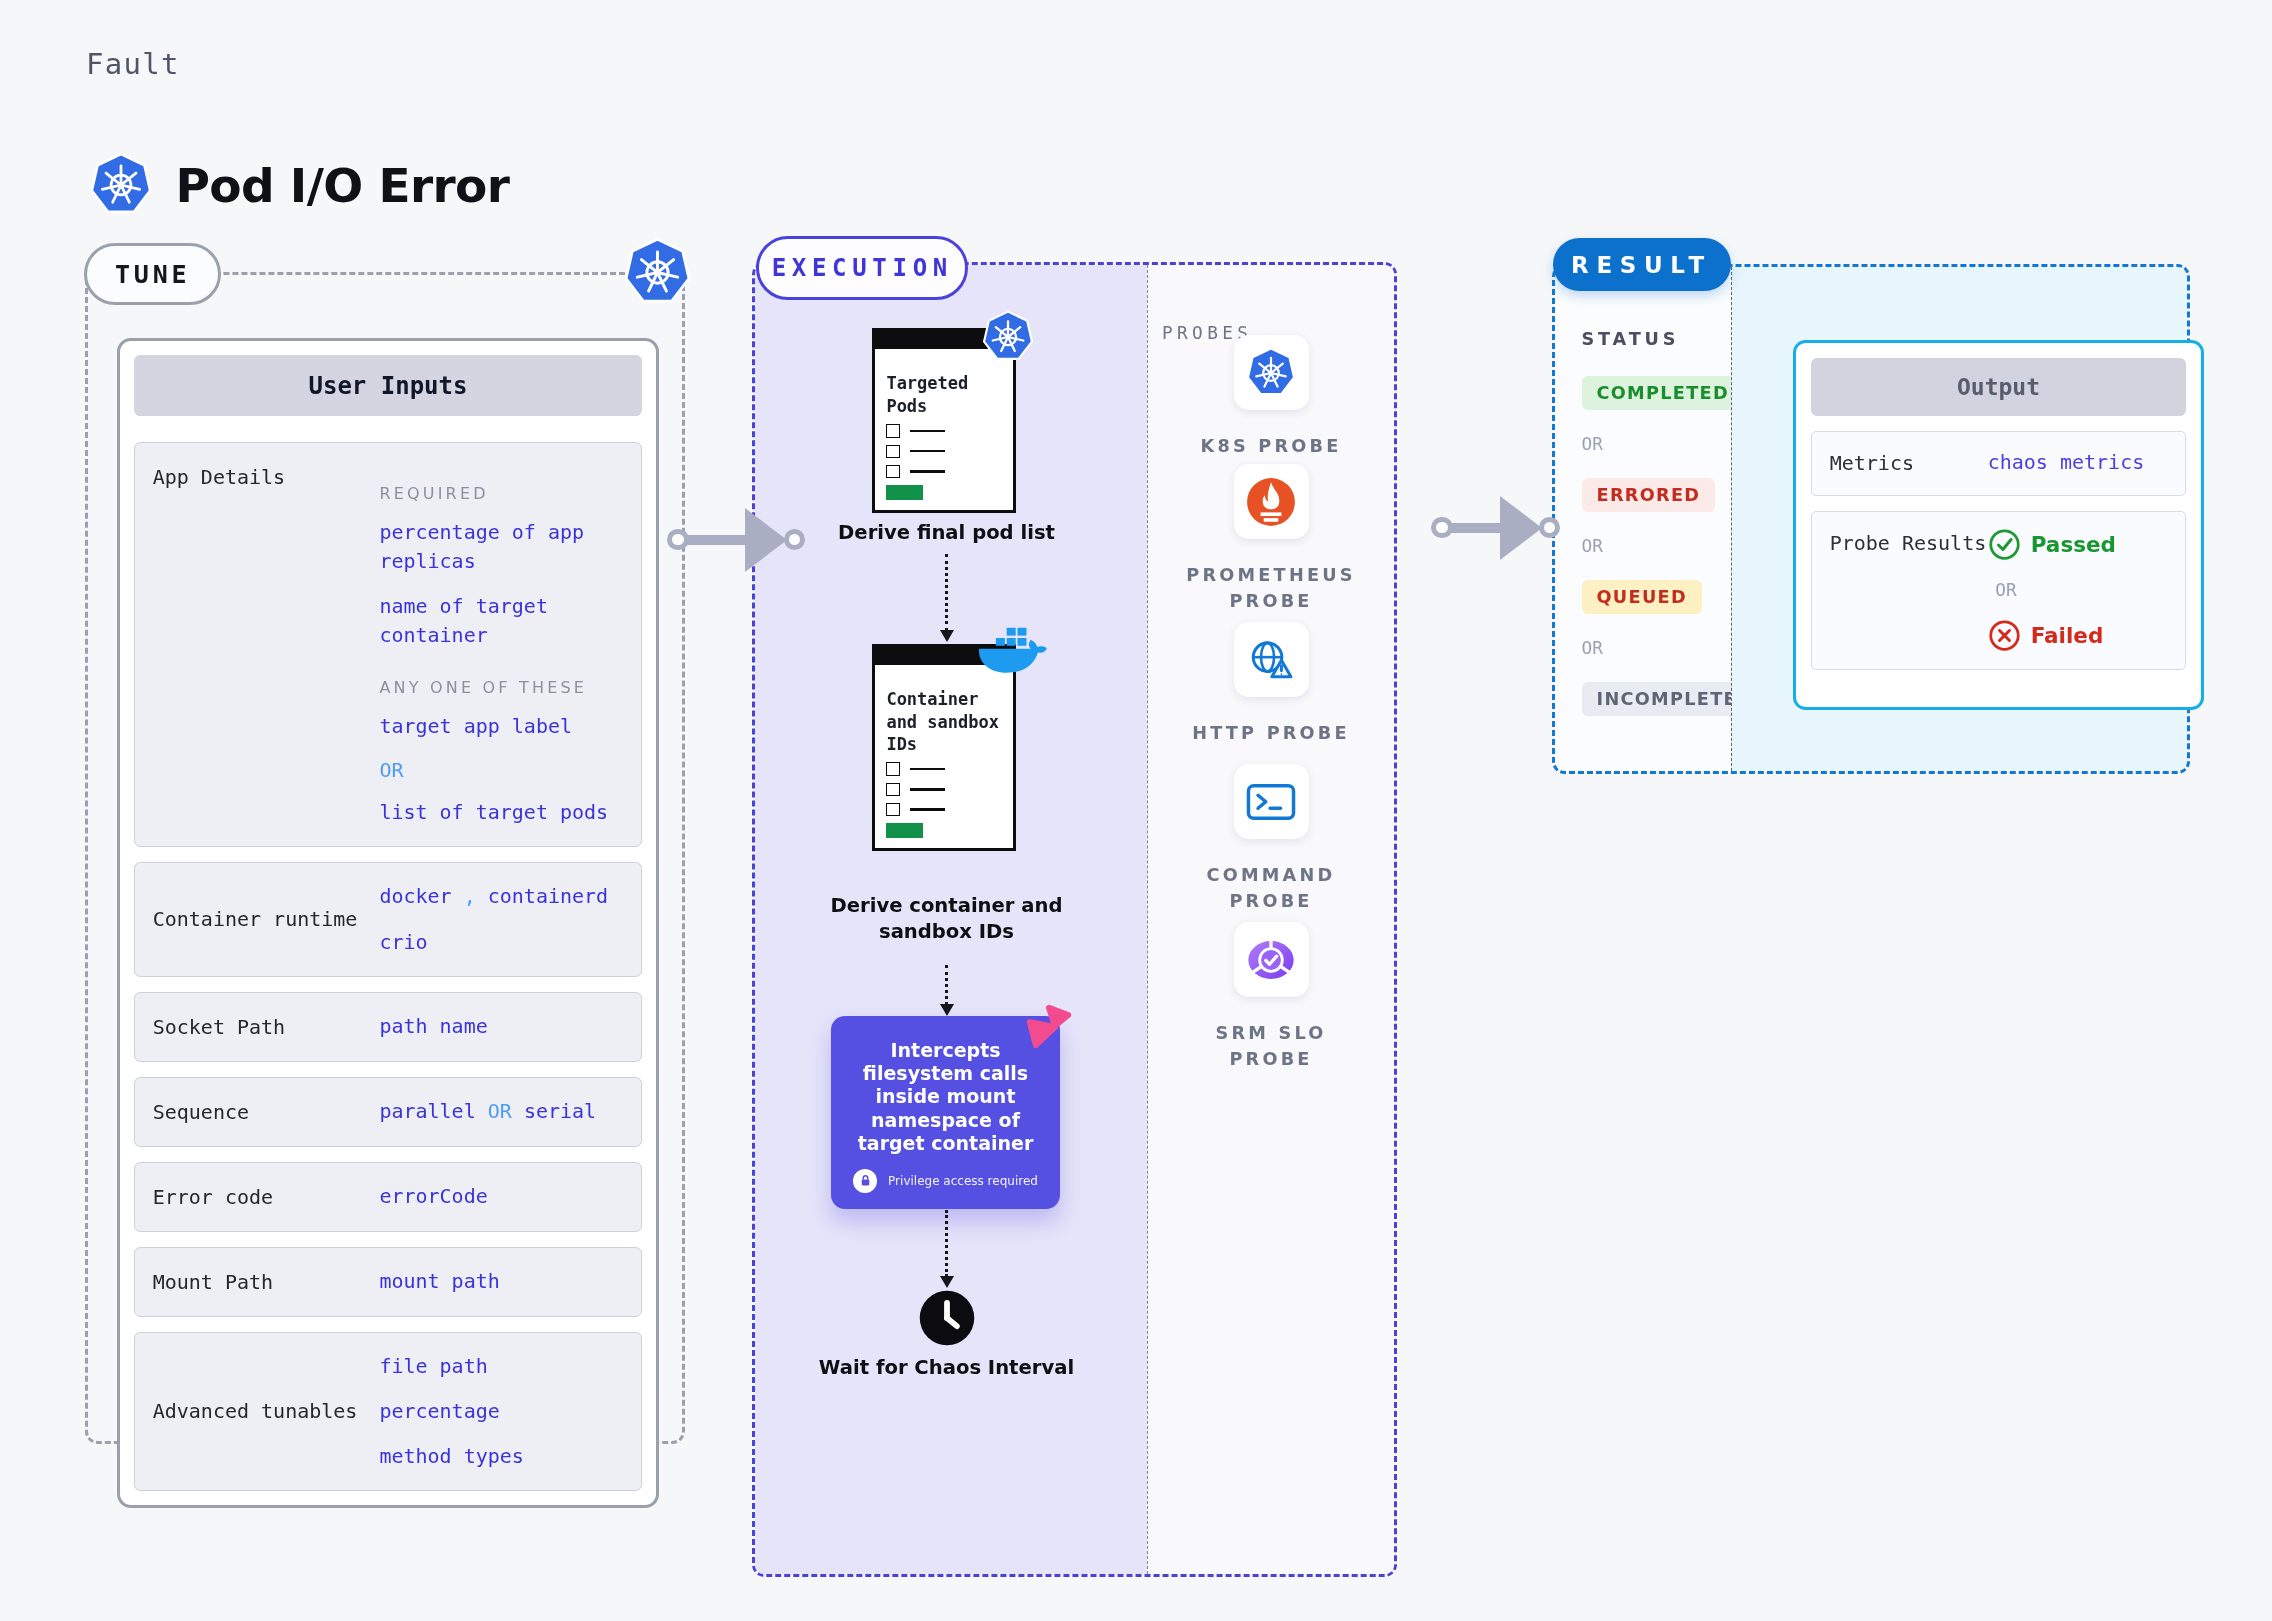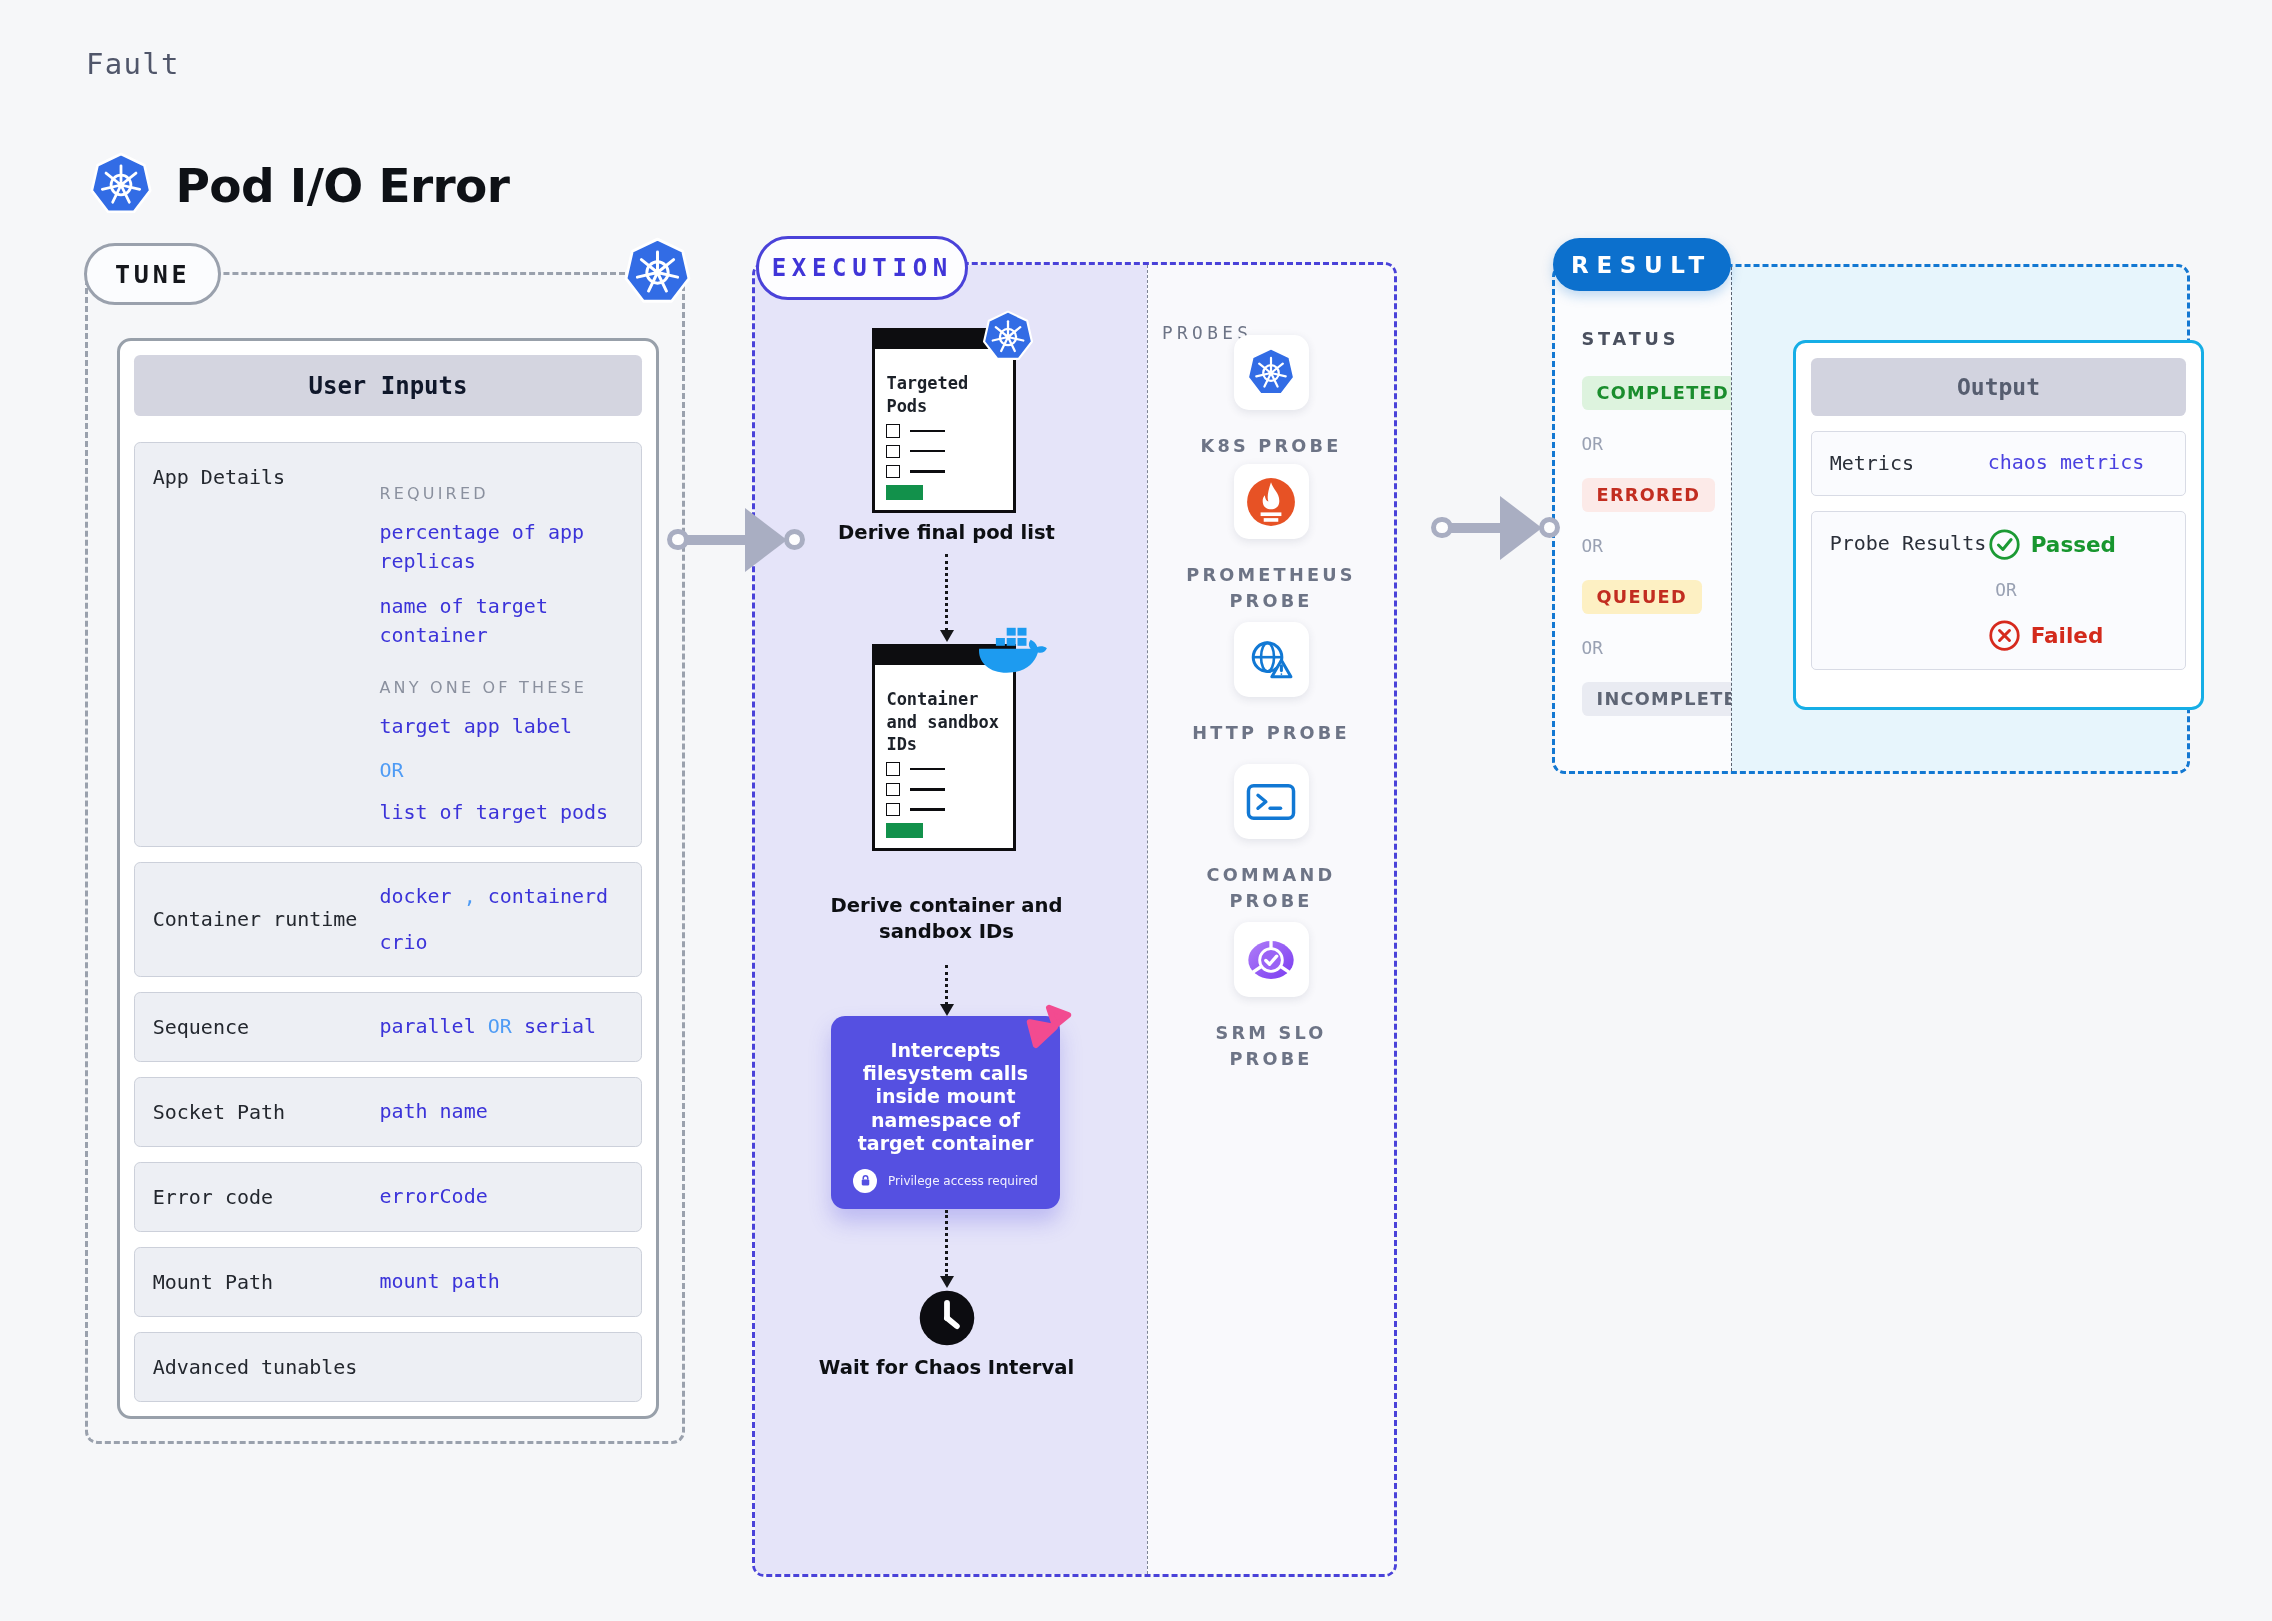--- a/index.html
+++ b/index.html
@@ -191,45 +191,50 @@
             </div>
           </div>
           <div class="ui-row">
             <div class="ui-label">Container runtime</div>
             <div class="ui-values">
               <div class="ui-value"><span>docker</span><span class="ui-o-inline"> , </span><span>containerd</span></div>
               <div class="ui-value">crio</div>
             </div>
           </div>
           <div class="ui-row">
+            <div class="ui-label">Socket Path</div>
+            <div class="ui-values">
+              <div class="ui-value">path name</div>
+            </div>
+          </div>
+          <div class="ui-row">
             <div class="ui-label">Sequence</div>
             <div class="ui-values">
               <div class="ui-value"><span>parallel </span><span class="ui-o-inline">OR</span><span> serial</span></div>
-            </div>
-          </div>
-          <div class="ui-row">
-            <div class="ui-label">Socket Path</div>
-            <div class="ui-values">
-              <div class="ui-value">path name</div>
             </div>
           </div>
           <div class="ui-row">
             <div class="ui-label">Error code</div>
             <div class="ui-values">
               <div class="ui-value">errorCode</div>
             </div>
           </div>
           <div class="ui-row">
             <div class="ui-label">Mount Path</div>
             <div class="ui-values">
               <div class="ui-value">mount path</div>
             </div>
           </div>
           <div class="ui-row">
             <div class="ui-label">Advanced tunables</div>
+            <div class="ui-values">
+              <div class="ui-value">file path</div>
+              <div class="ui-value">percentage</div>
+              <div class="ui-value">method types</div>
+            </div>
           </div>
         </div>
     </div>
   </section>
 
   <div class="arrow arrow-1">
     <span class="a-circle"></span>
     <span class="a-bar"></span>
     <span class="a-head"></span>
     <span class="a-circle"></span>

